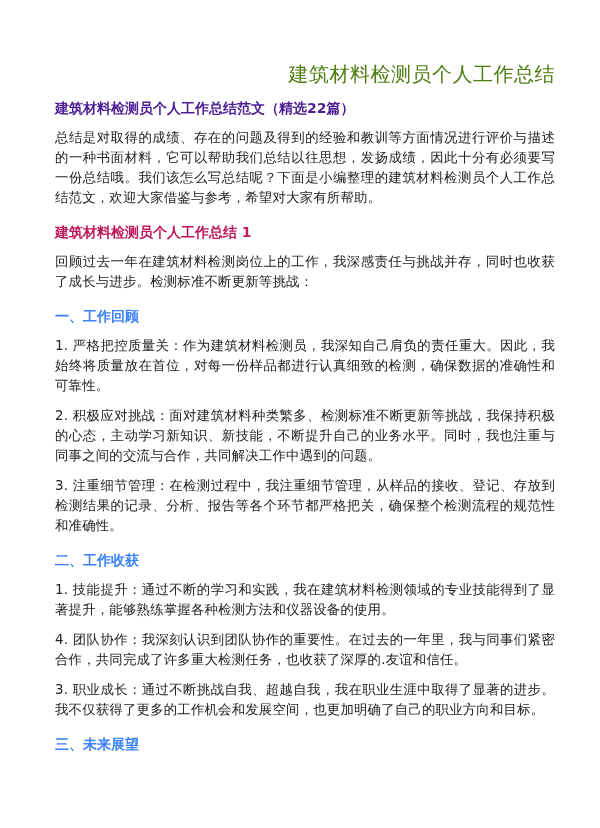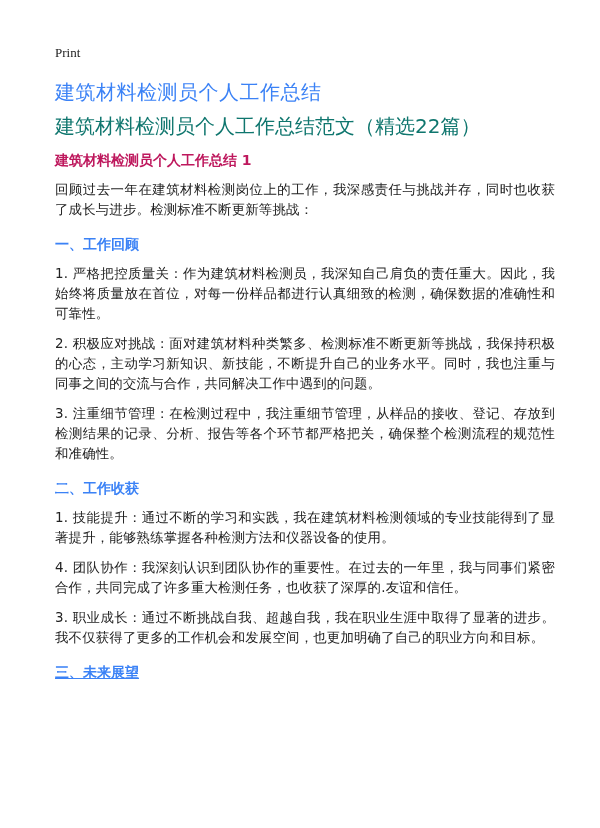--- a/index.html
+++ b/index.html
@@ -26,33 +26,34 @@
       font-size: 13px;
       color: #222;
       line-height: 18px;
       height: 18px;
       display: block;
       text-decoration: none;
       cursor: pointer;
     }
     .doc-title {
       margin: 16px 0 0 0;
-      text-align: left;
+      text-align: right;
       font-size: 20px;
       font-weight: normal;
       line-height: 28px;
-      color: #3b82f6;
+      color: #4d7c0f;
       letter-spacing: 0.5px;
       font-family: Liberation Serif, serif;
     }
     .doc-subtitle {
       margin: 10px 0 0 0;
-      font-size: 20px;
+      font-size: 14px;
       line-height: 20px;
-      color: #0f766e;
+      color: #4c1d95;
+      font-weight: bold;
     }
     .para {
       margin: 10px 0 0 0;
       font-size: 13.4px;
       line-height: 20px;
       color: #222;
       text-align: justify;
       letter-spacing: 0.2px;
     }
     .h2 {
@@ -64,33 +65,32 @@
     }
     .h3 {
       margin: 14px 0 0 0;
       font-size: 14px;
       font-weight: bold;
       line-height: 20px;
       color: #3b82f6;
     }
     .h3.light {
       font-weight: bold;
-      text-decoration: underline;
     }
   </style>
 </head>
 <body>
 
 <div class="page">
-  <a class="print-link">Print</a>
 
   <h1 class="doc-title">建筑材料检测员个人工作总结</h1>
 
   <div class="doc-subtitle">建筑材料检测员个人工作总结范文（精选22篇）</div>
 
+  <p class="para">总结是对取得的成绩、存在的问题及得到的经验和教训等方面情况进行评价与描述的一种书面材料，它可以帮助我们总结以往思想，发扬成绩，因此十分有必须要写一份总结哦。我们该怎么写总结呢？下面是小编整理的建筑材料检测员个人工作总结范文，欢迎大家借鉴与参考，希望对大家有所帮助。</p>
 
   <h2 class="h2">建筑材料检测员个人工作总结 1</h2>
 
   <p class="para">回顾过去一年在建筑材料检测岗位上的工作，我深感责任与挑战并存，同时也收获了成长与进步。检测标准不断更新等挑战：</p>
 
   <section>
     <h3 class="h3">一、工作回顾</h3>
     <p class="para">1. 严格把控质量关：作为建筑材料检测员，我深知自己肩负的责任重大。因此，我始终将质量放在首位，对每一份样品都进行认真细致的检测，确保数据的准确性和可靠性。</p>
     <p class="para">2. 积极应对挑战：面对建筑材料种类繁多、检测标准不断更新等挑战，我保持积极的心态，主动学习新知识、新技能，不断提升自己的业务水平。同时，我也注重与同事之间的交流与合作，共同解决工作中遇到的问题。</p>
     <p class="para">3. 注重细节管理：在检测过程中，我注重细节管理，从样品的接收、登记、存放到检测结果的记录、分析、报告等各个环节都严格把关，确保整个检测流程的规范性和准确性。</p>

